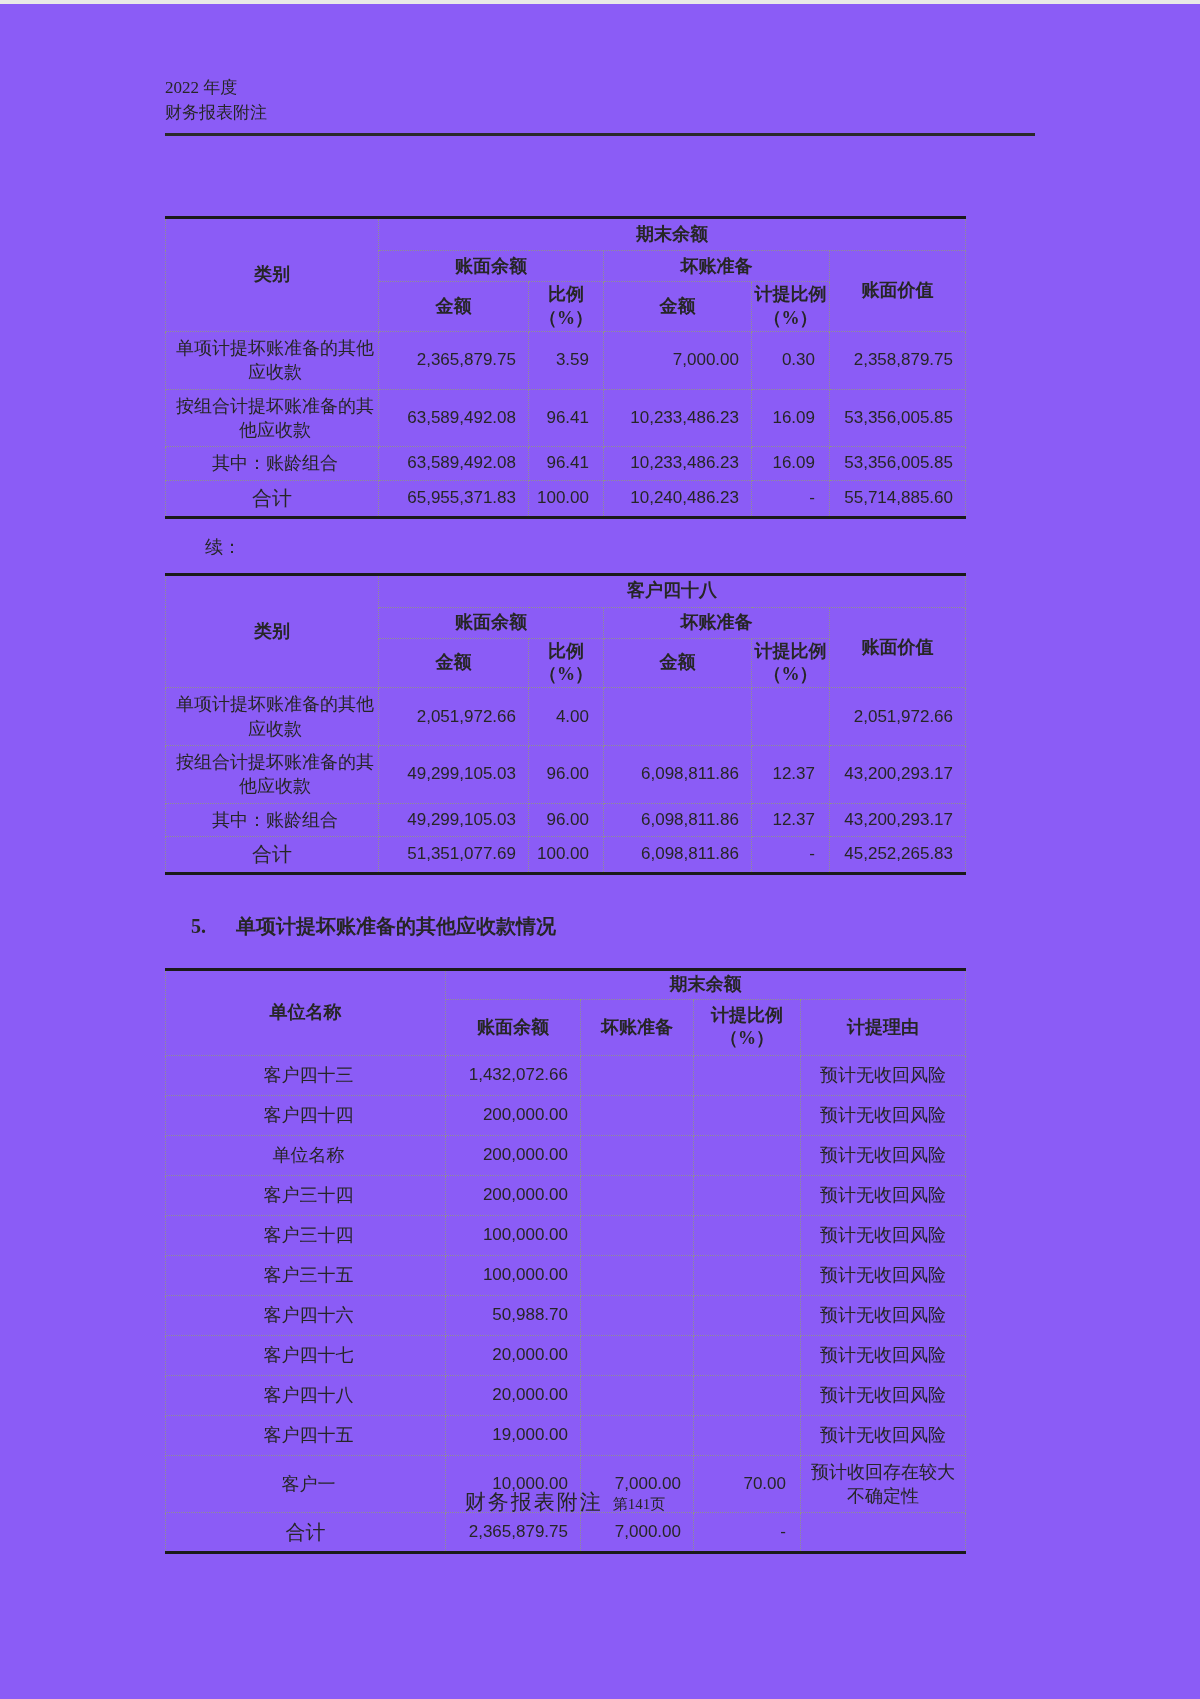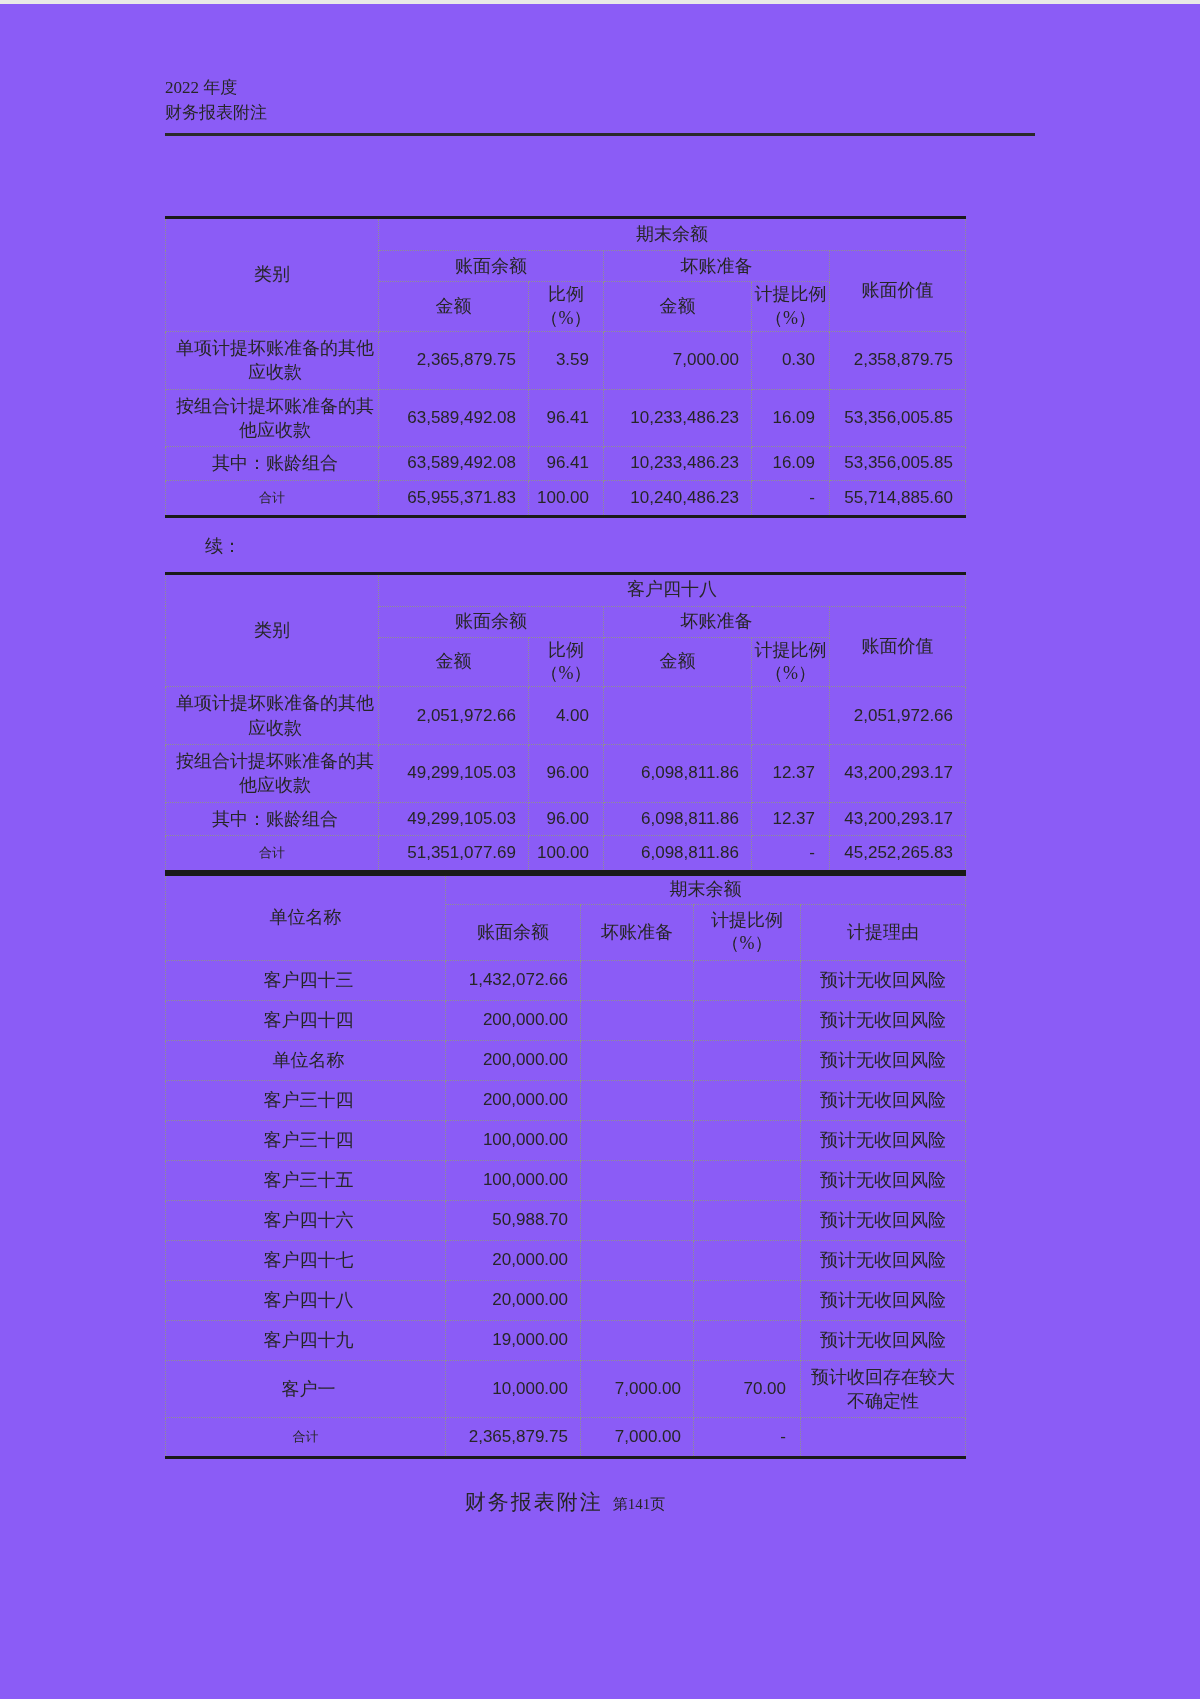--- a/index.html
+++ b/index.html
@@ -9,23 +9,23 @@
 
   
   .doc-header{padding-top:72px;font-size:17px;line-height:1.45;}
   .header-rule{width:870px;border:0;border-top:3px solid #2a2a2a;margin:8px 0 0 0;}
 
   
   table.fin{border-collapse:collapse;table-layout:fixed;width:800px;
             border-top:3px solid #1a1a1a;border-bottom:3px solid #1a1a1a;}
   table.fin td,table.fin th{border:1px dotted #8f8f8f;vertical-align:middle;
             font-weight:normal;overflow:hidden;}
-  table.fin th{font-size:18px;text-align:center;white-space:pre-line;line-height:1.3;}
+  table.fin th{font-size:18px;text-align:center;white-space:pre-line;line-height:1.3;font-weight:bold;}
   td.cat{font-size:18px;text-align:center;padding:4px 4px 4px 10px;line-height:1.35;}
-  td.cat.center, td.total-label{font-size:13px;text-align:center;padding:4px;}
+  td.cat.center, td.total-label{font-size:20px;text-align:center;padding:4px;}
   td.num{font-family:"Liberation Sans","DejaVu Sans",sans-serif;font-size:17px;
          text-align:right;padding:4px 12px 4px 4px;}
   td.num.pct{padding-right:14px;}
   td.reason{font-size:18px;text-align:center;padding:4px 6px;line-height:1.35;}
 
   .t12 .hr1{height:33px;} .t12 .hr2{height:31px;} .t12 .hr3{height:47px;}
   .t12 .dr2l{height:47px;} .t12 .dr1l{height:31px;} .t12 .drt{height:36px;}
 
   .t3 .hr1{height:30px;} .t3 .hr2{height:56px;}
   .t3 .dr{height:40px;} .t3 .dr2l{height:56px;}
@@ -173,20 +173,23 @@
         <td class="total-label">合计</td>
         <td class="num">51,351,077.69</td>
         <td class="num pct">100.00</td>
         <td class="num">6,098,811.86</td>
         <td class="num pct">-</td>
         <td class="num">45,252,265.83</td>
       </tr>
     </tbody>
       </table>
 
+    <div class="section-heading">
+      <span class="sec-no">5.</span><span>单项计提坏账准备的其他应收款情况</span>
+    </div>
 
     <table class="fin t3">
       <colgroup>
           <col style="width:280px">
           <col style="width:135px">
           <col style="width:113px">
           <col style="width:107px">
           <col style="width:165px">
         </colgroup>
       <tbody>
@@ -258,21 +261,21 @@
         <td class="reason">预计无收回风险</td>
       </tr>
       <tr class="dr">
         <td class="cat">客户四十八</td>
         <td class="num">20,000.00</td>
         <td class="num"></td>
         <td class="num pct"></td>
         <td class="reason">预计无收回风险</td>
       </tr>
       <tr class="dr">
-        <td class="cat">客户四十九</td>
+        <td class="cat">客户四十五</td>
         <td class="num">19,000.00</td>
         <td class="num"></td>
         <td class="num pct"></td>
         <td class="reason">预计无收回风险</td>
       </tr>
       <tr class="dr2l">
         <td class="cat">客户一</td>
         <td class="num">10,000.00</td>
         <td class="num">7,000.00</td>
         <td class="num pct">70.00</td>

